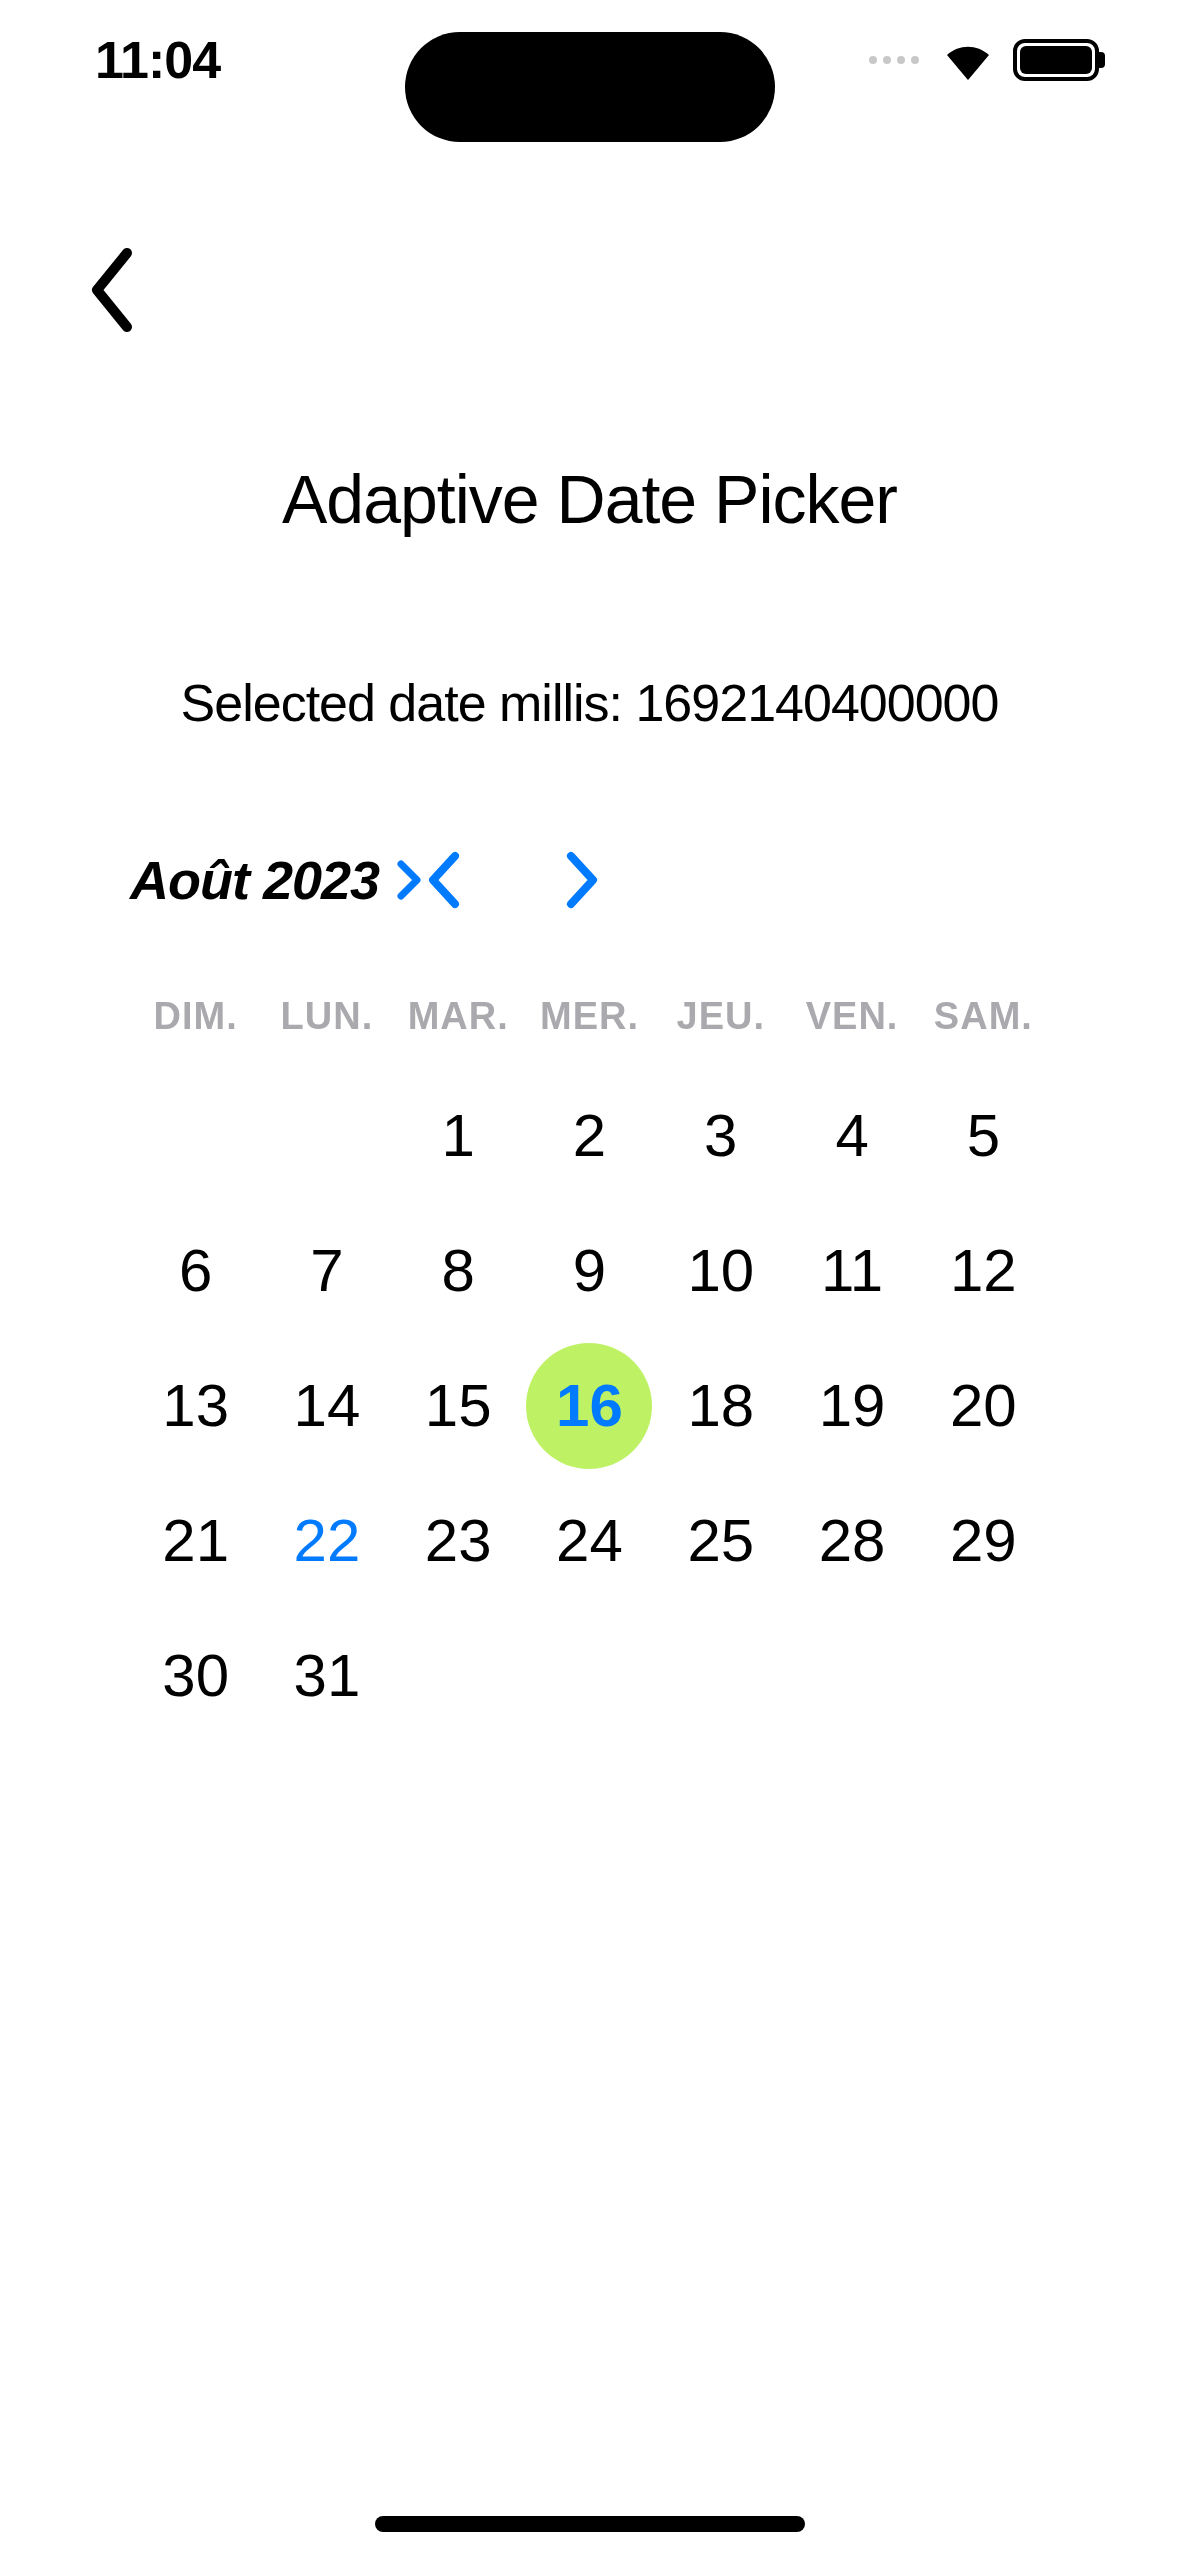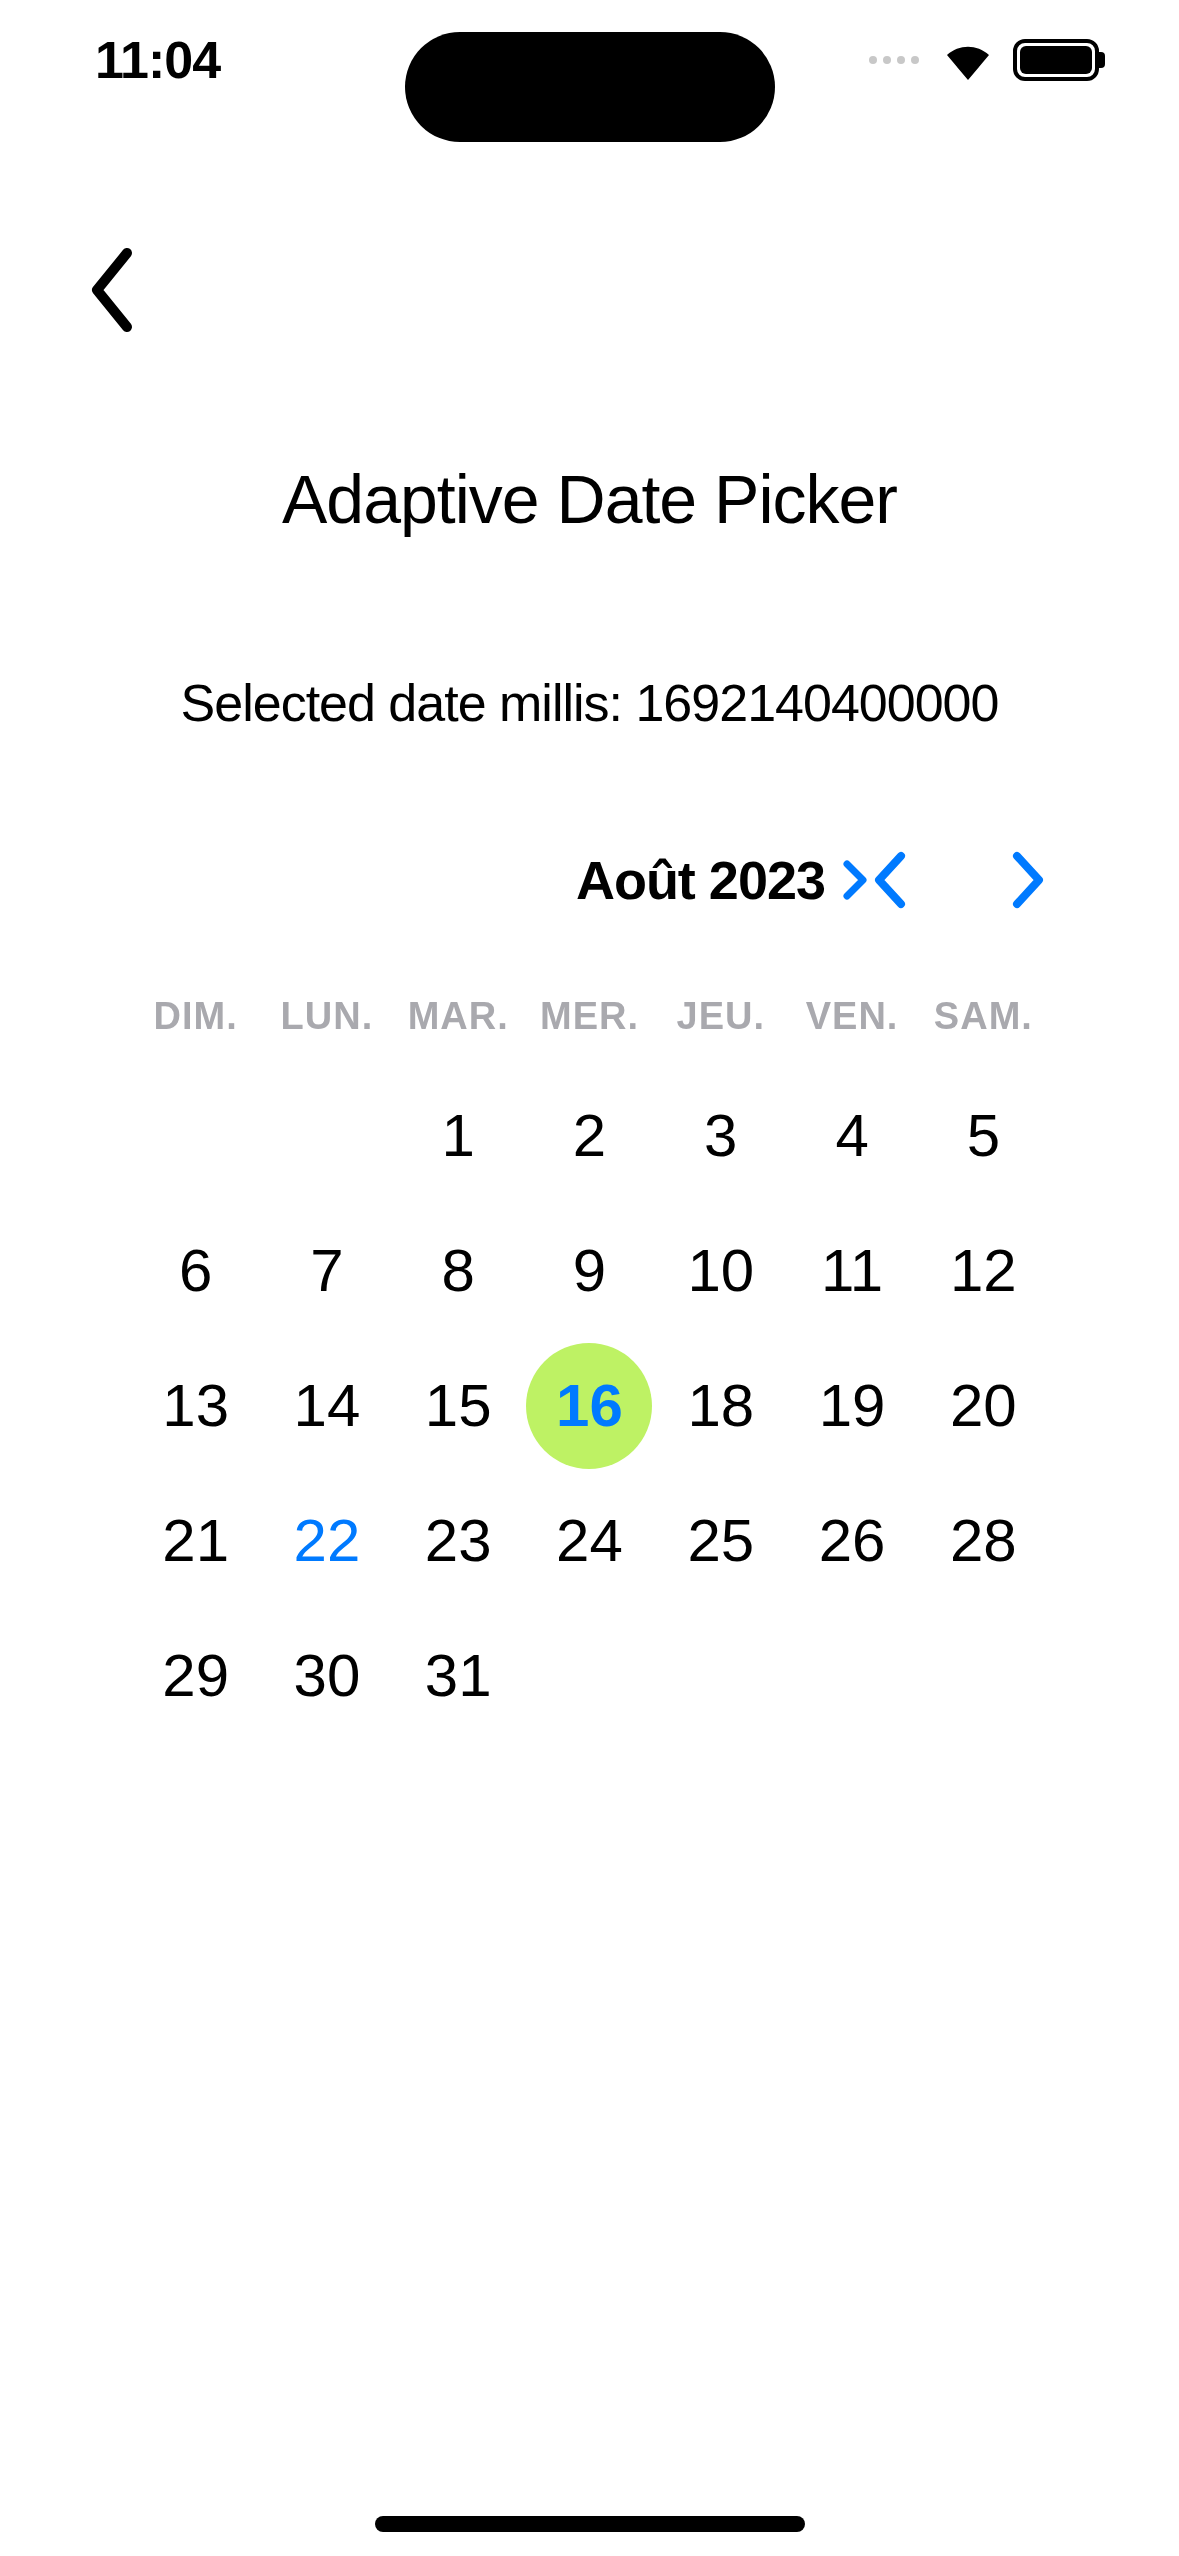--- a/index.html
+++ b/index.html
@@ -111,21 +111,22 @@
       margin-top: 135px;
       letter-spacing: -1px;
     }
     .calendar {
       margin-top: 115px;
       padding: 0 130px;
     }
     .calendar-header {
       display: flex;
       align-items: center;
-      justify-content: flex-end;
+      justify-content: flex-start;
+      font-style: italic;
     }
     .month-year-btn {
       display: flex;
       align-items: center;
       gap: 16px;
     }
     .month-year {
       font-size: 54px;
       font-weight: 600;
       letter-spacing: -1px;
@@ -337,23 +338,20 @@
       <div class="day">
         <div class="day-num">23</div>
       </div>
       <div class="day">
         <div class="day-num">24</div>
       </div>
       <div class="day">
         <div class="day-num">25</div>
       </div>
       <div class="day">
-        <div class="day-num">26</div>
-      </div>
-      <div class="day">
         <div class="day-num">28</div>
       </div>
       <div class="day">
         <div class="day-num">29</div>
       </div>
       <div class="day">
         <div class="day-num">30</div>
       </div>
       <div class="day">
         <div class="day-num">31</div>

